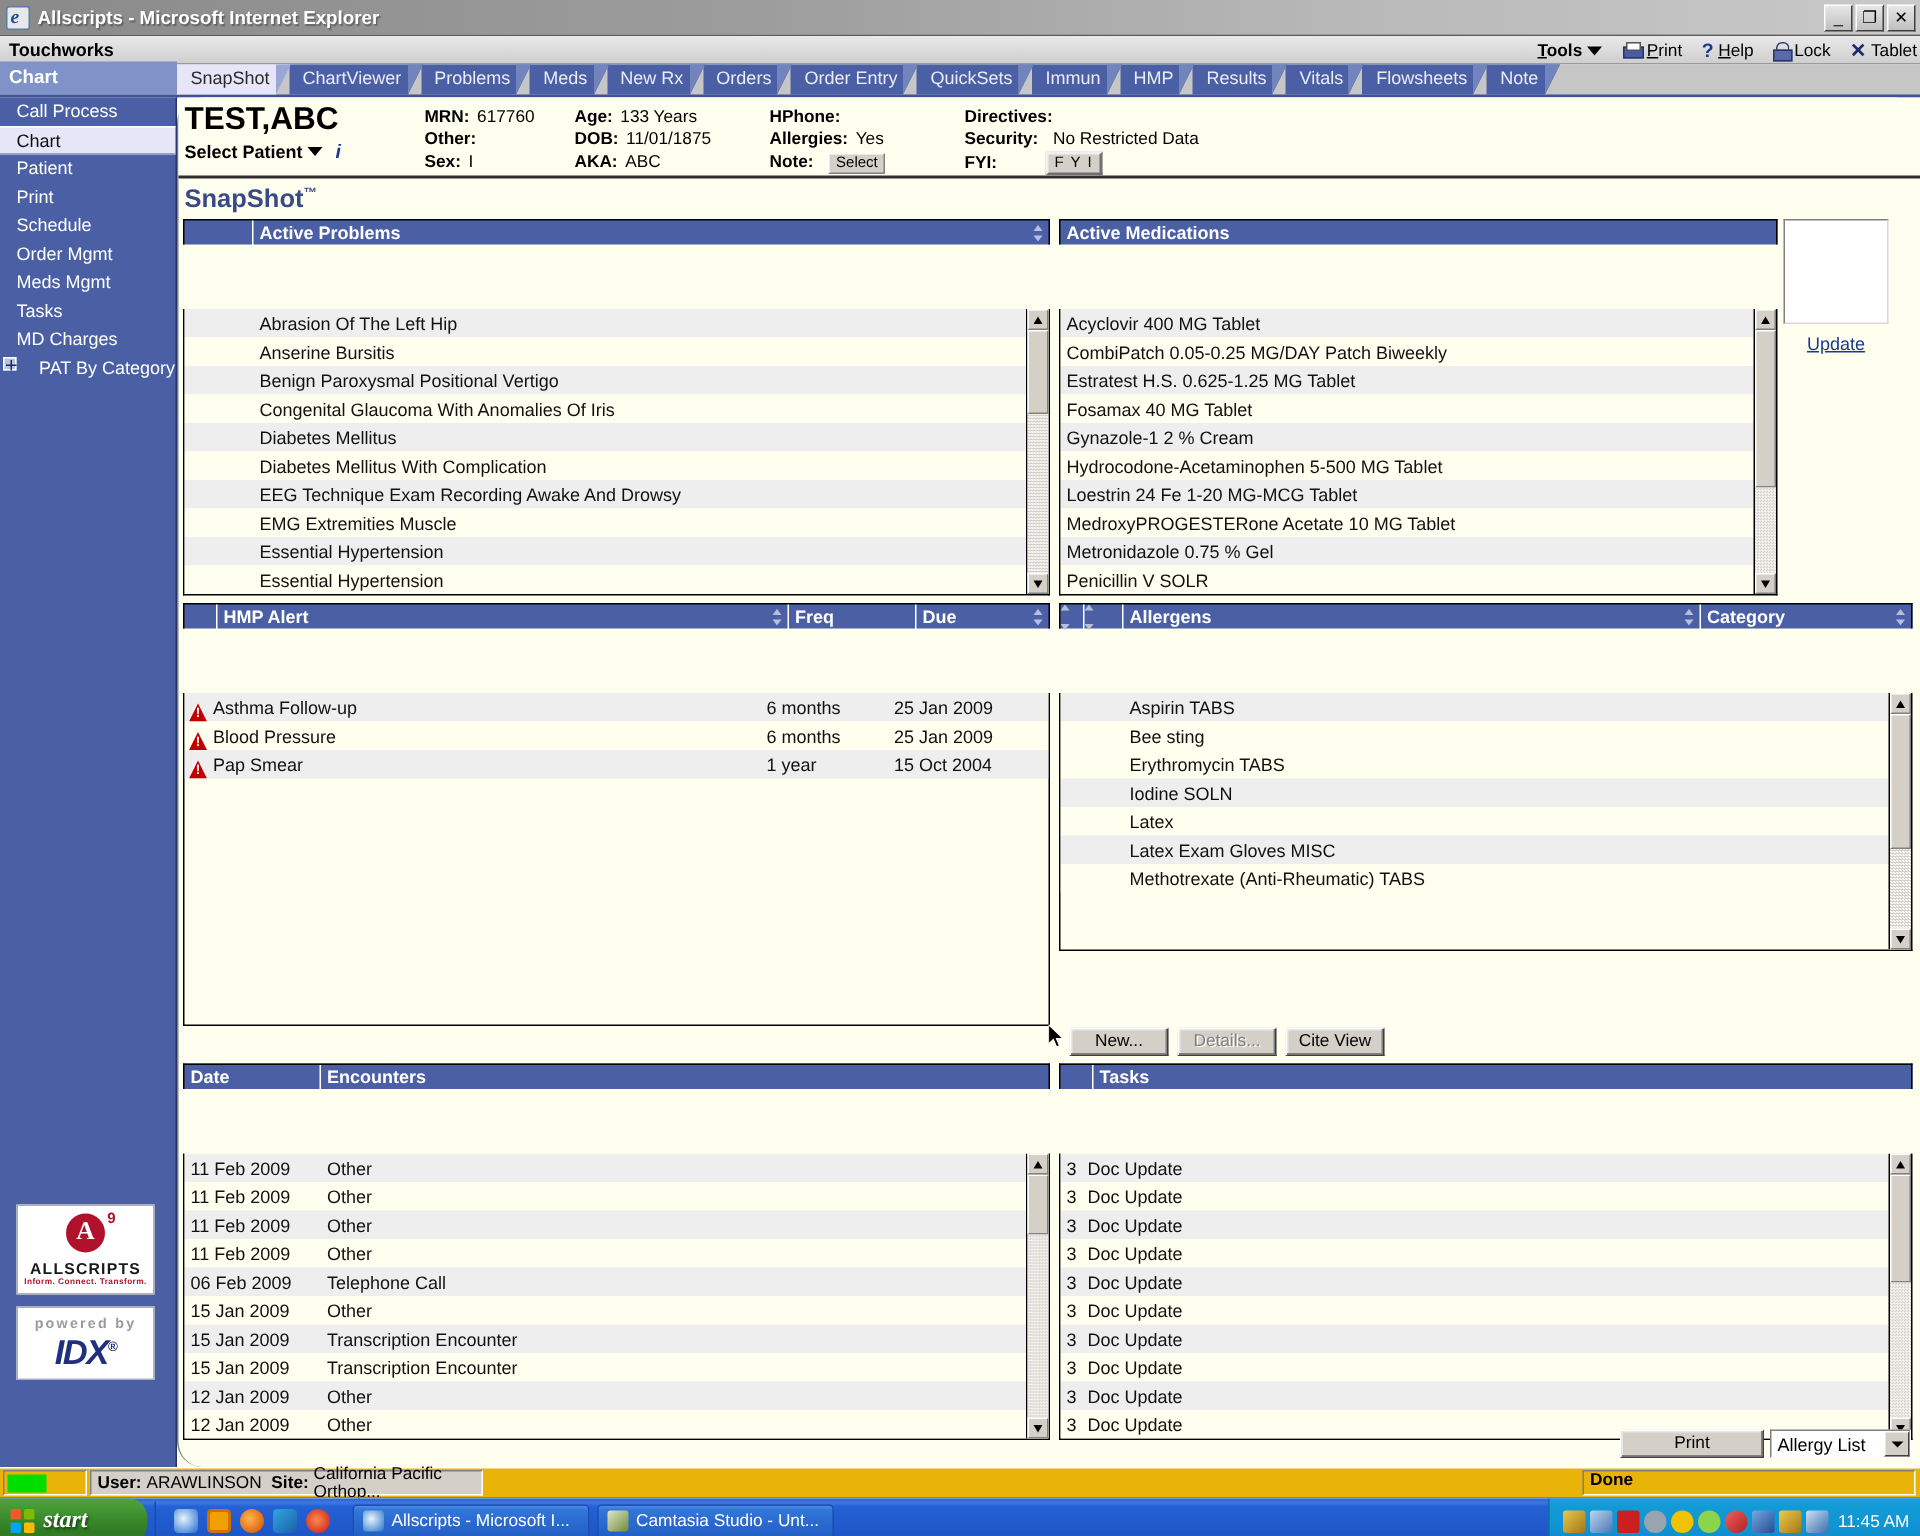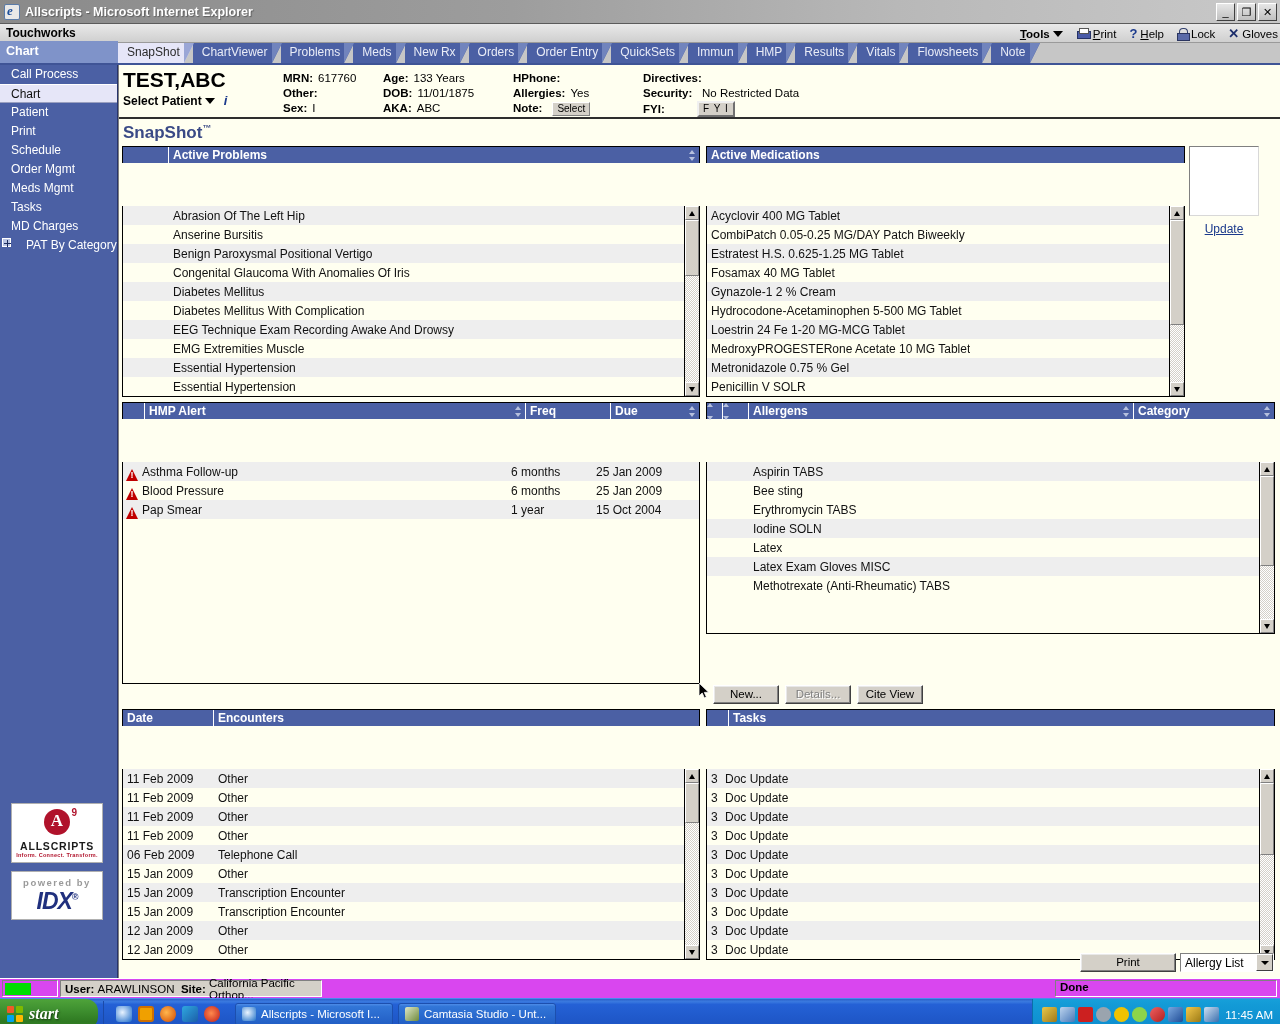--- a/index.html
+++ b/index.html
@@ -178,20 +178,21 @@
   .as-name { font-size: 10.5px; font-weight: bold; letter-spacing: 0.8px; color:#1a1a1a;}
   .as-tag { font-size: 5.5px; font-weight: bold; color:#b0122b; letter-spacing:0.3px;}
   .pb-by { font-size: 9.5px; font-weight: bold; color:#9a9a9a; letter-spacing:1.5px;}
   .idx { font-size: 23px; font-weight: bold; font-style: italic; color:#20307e; letter-spacing:-1px;}
   .idx sup { font-size: 9px; }
 
   
   #content {
     flex: 1; background: #fffff0; position: relative;
     border-left: 1px solid #7f7f7f;
+    border-radius: 17px;
   }
 
   
   #banner {
     height: 54px; border-bottom: 2px solid #2e2e2e;
     display: flex; align-items: flex-start; padding: 4px 0 0 4px;
     background: #fffff0;
   }
   #pname { font-size: 21px; font-weight: bold; color: #000; line-height: 22px; }
   #selpat { font-size: 12px; font-weight: bold; display:flex; align-items:center; gap:3px; margin-top:2px;}
@@ -336,21 +337,21 @@
     position: relative;
   }
   .selectbox .arrowbtn::after {
     content:""; position:absolute; left:4px; top:6px; width:0;height:0;
     border-left:4px solid transparent; border-right:4px solid transparent;
     border-top:4px solid #000;
   }
 
   
   #statusbar {
-    height: 20px; background: #d946ef; border-top: 1px solid #ffffff;
+    height: 20px; background: #eab308; border-top: 1px solid #ffffff;
     display: flex; align-items: center; font-size: 11.5px;
     position: relative;
   }
   .sb-pane {
     border: 1px solid; border-color: #808080 #ffffff #ffffff #808080;
     height: 17px; margin: 1px 0 1px 2px; display:flex; align-items:center;
   }
   #sb-green { width: 56px; }
   #sb-green .gbar { width: 26px; height: 12px; background:#00dd00; margin-left:2px; }
   #sb-user { width: 262px; padding-left: 4px; background:#d4d0c8; }
@@ -430,21 +431,21 @@
     <div class="tool">
       <span class="ico-help">?</span>
       <span class="ul-first">Help</span>
     </div>
     <div class="tool">
       <span class="ico-lock"></span>
       <span>Lock</span>
     </div>
     <div class="tool">
       <span class="ico-x">✕</span>
-      <span>Gloves</span>
+      <span>Tablet</span>
     </div>
   </div>
 </div>
 
 <div id="tabstrip">
   <div id="chart-head">Chart</div>
   <div class="tab active"><span class="fold"></span><span>SnapShot</span></div>
   <div class="tab"><span class="fold"></span><span>ChartViewer</span></div>
   <div class="tab"><span class="fold"></span><span>Problems</span></div>
   <div class="tab"><span class="fold"></span><span>Meds</span></div>

